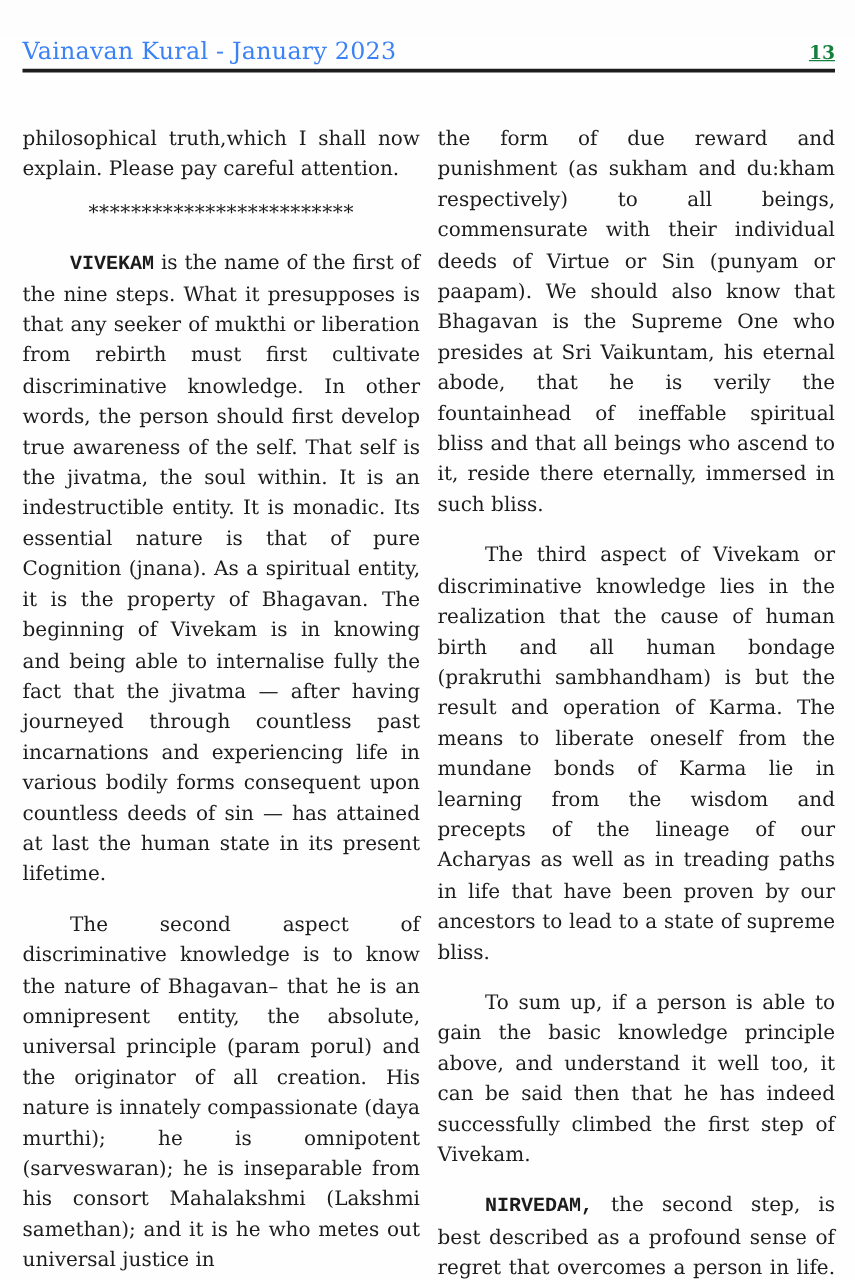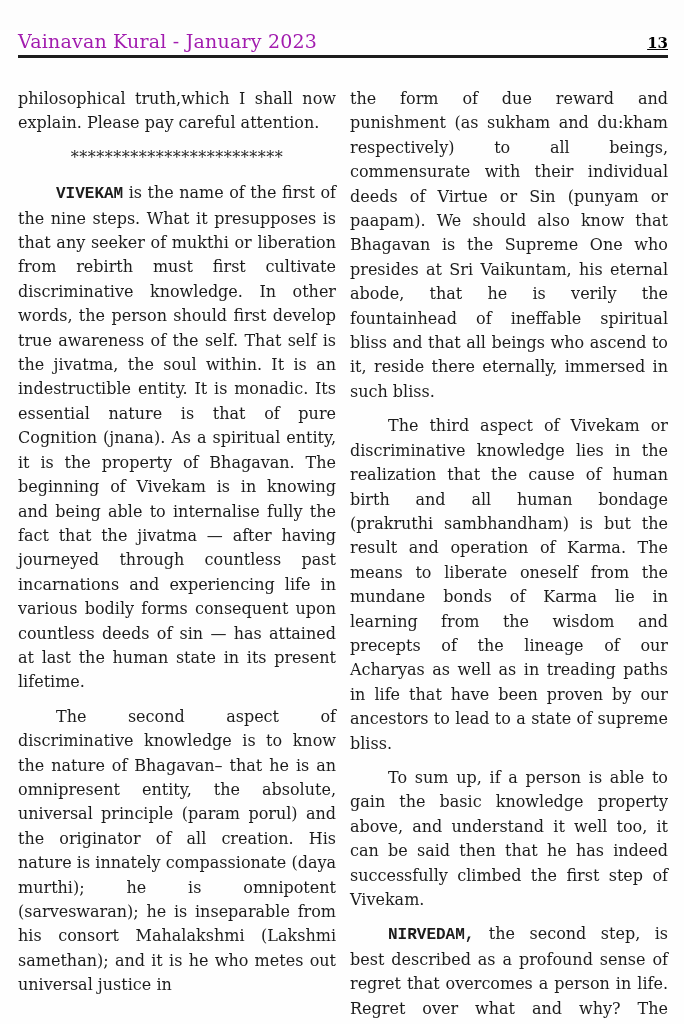--- a/index.html
+++ b/index.html
@@ -19,43 +19,43 @@
   }
   .header {
     display: flex;
     justify-content: space-between;
     align-items: baseline;
     margin: 30px 16px 0 18px;
   }
   .header-title {
     font-size: 19px;
     letter-spacing: 0.2px;
-    color: #a21caf;
+    color: #3b82f6;
   }
   .page-number {
     font-weight: bold;
     font-size: 15px;
-    color: #000000;
+    color: #15803d;
     text-decoration: underline;
   }
   .header-rule {
     height: 3px;
     background: #1d1d1d;
     margin: 3px 16px 0 18px;
   }
   .columns {
     display: flex;
     gap: 14px;
     margin: 25px 16px 0 18px;
     font-size: 16px;
     line-height: 24.4px;
     text-align: justify;
   }
   .column { flex: 1 1 0; min-width: 0; }
-  .para { margin: 4px 0 10px 0; }
+  .para { margin: 16px 0 10px 0; }
   .para.indent { text-indent: 38px; }
   .para .lead { font-weight: bold; font-family: Liberation Mono, monospace; }
   .separator {
     margin: 1px 0 11px 0;
     text-align: center;
     text-indent: 0;
     letter-spacing: 0.5px;
     font-size: 16px;
   }
   .italic { }
@@ -76,19 +76,19 @@
     <section class="column">
       <p class="para">philosophical truth,which I shall now explain. Please pay careful attention.</p>
       <p class="separator">*************************</p>
       <p class="para indent"><span class="lead">VIVEKAM</span><span> is the name of the first of the nine steps. What it presupposes is that any seeker of mukthi or liberation from rebirth must first cultivate discriminative knowledge. In other words, the person should first develop true awareness of the self. That self is the jivatma, the soul within. It is an indestructible entity. It is monadic. Its essential nature is that of pure Cognition (jnana). As a spiritual entity, it is the property of Bhagavan. The beginning of Vivekam is in knowing and being able to internalise fully the fact that the jivatma — after having journeyed through countless past incarnations and experiencing life in various bodily forms consequent upon countless deeds of sin — has attained at last the human state in its present lifetime.</span></p>
       <p class="para indent">The second aspect of discriminative knowledge is to know the nature of Bhagavan– that he is an omnipresent entity, the absolute, universal principle (param porul) and the originator of all creation. His nature is innately compassionate (daya murthi); he is omnipotent (sarveswaran); he is inseparable from his consort Mahalakshmi (Lakshmi samethan); and it is he who metes out universal justice in</p>
     </section>
 
     <section class="column">
       <p class="para">the form of due reward and punishment (as sukham and du:kham respectively) to all beings, commensurate with their individual deeds of Virtue or Sin (punyam or paapam). We should also know that Bhagavan is the Supreme One who presides at Sri Vaikuntam, his eternal abode, that he is verily the fountainhead of ineffable spiritual bliss and that all beings who ascend to it, reside there eternally, immersed in such bliss.</p>
       <p class="para indent"><span>The third aspect of Vivekam or discriminative knowledge lies in the realization that the cause of human birth and all human bondage (</span><span class="italic">prakruthi sambhandham</span><span>) is but the result and operation of Karma. The means to liberate oneself from the mundane bonds of Karma lie in learning from the wisdom and precepts of the lineage of our Acharyas as well as in treading paths in life that have been proven by our ancestors to lead to a state of supreme bliss.</span></p>
-      <p class="para indent">To sum up, if a person is able to gain the basic knowledge property above, and understand it well too, it can be said then that he has indeed successfully climbed the first step of Vivekam.</p>
+      <p class="para indent">To sum up, if a person is able to gain the basic knowledge principle above, and understand it well too, it can be said then that he has indeed successfully climbed the first step of Vivekam.</p>
       <p class="para indent"><span class="lead">NIRVEDAM,</span><span> the second step, is best described as a profound sense of regret that overcomes a person in life. Regret over what and why? The person feeling Nirvedam typically looks back at his past and tells himself:</span></p>
     </section>
 
   </main>
 
 </div>
 
 </body></html>

